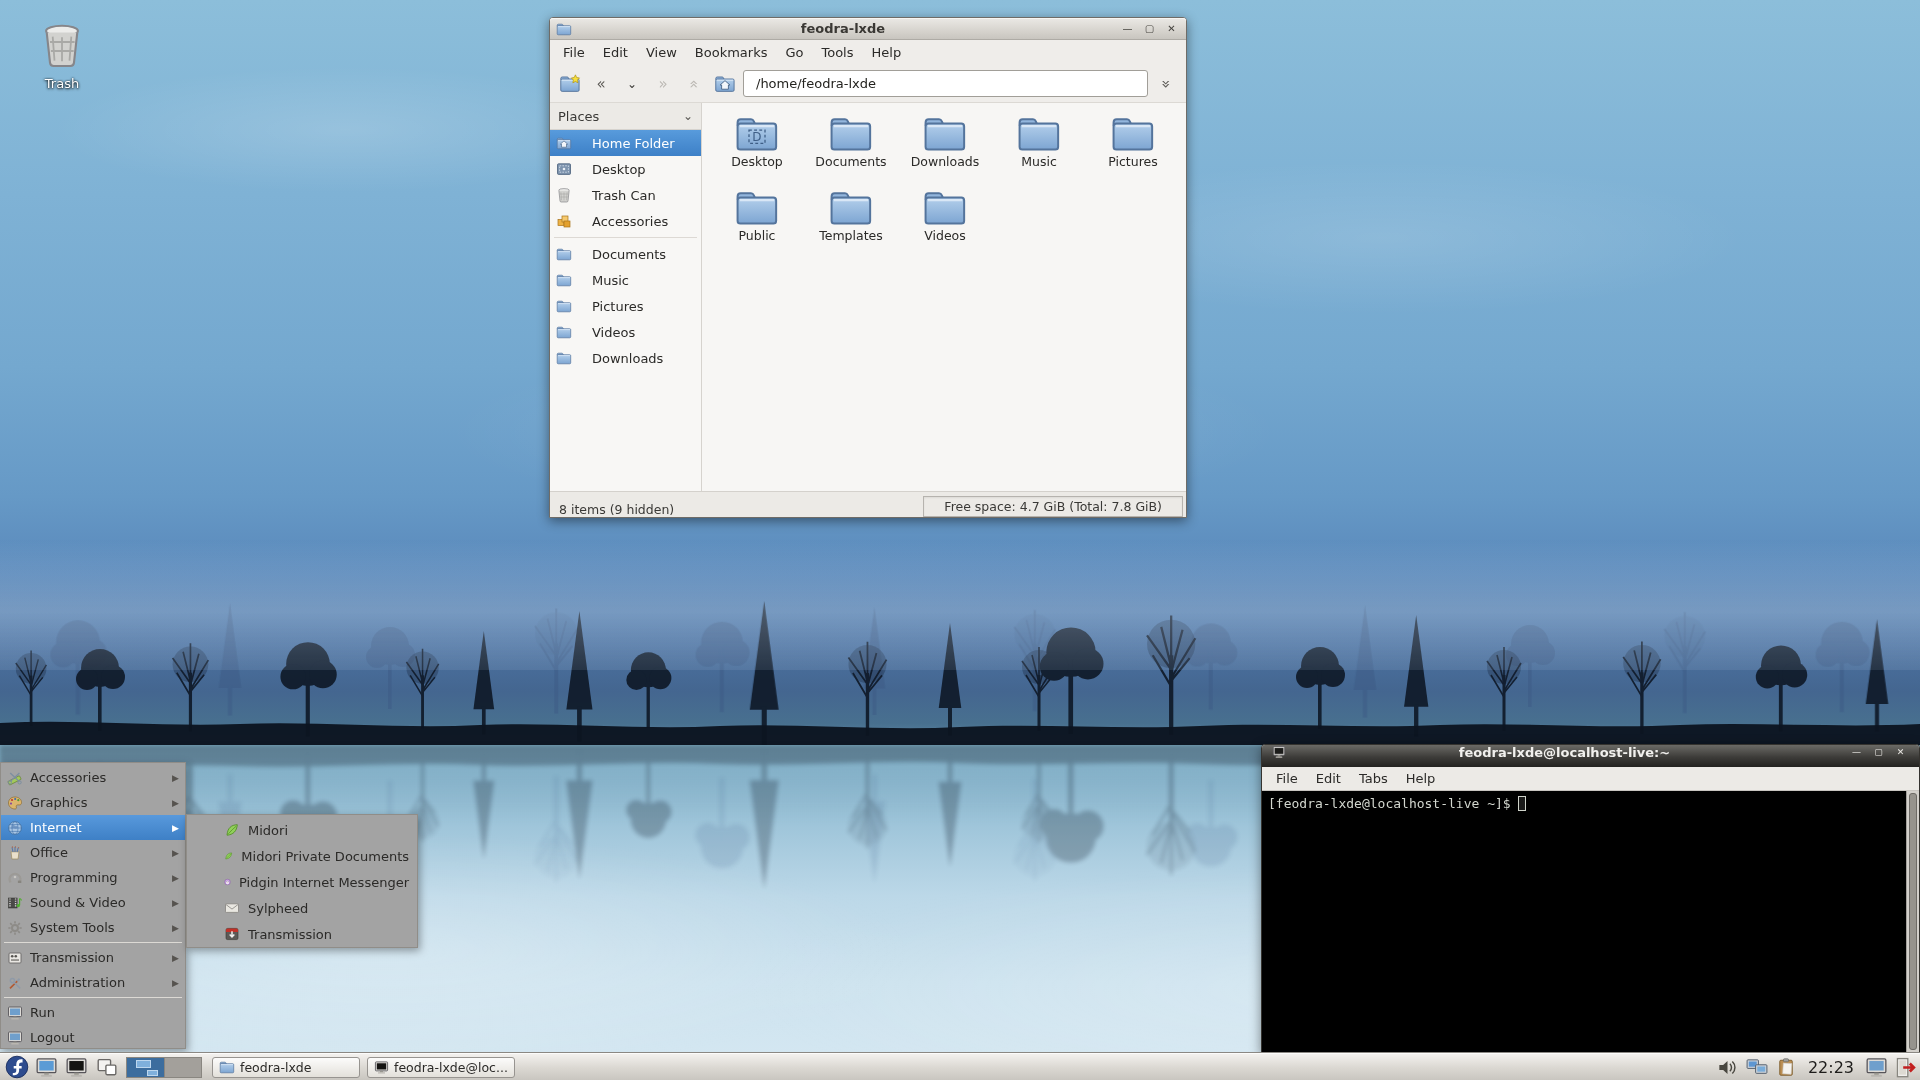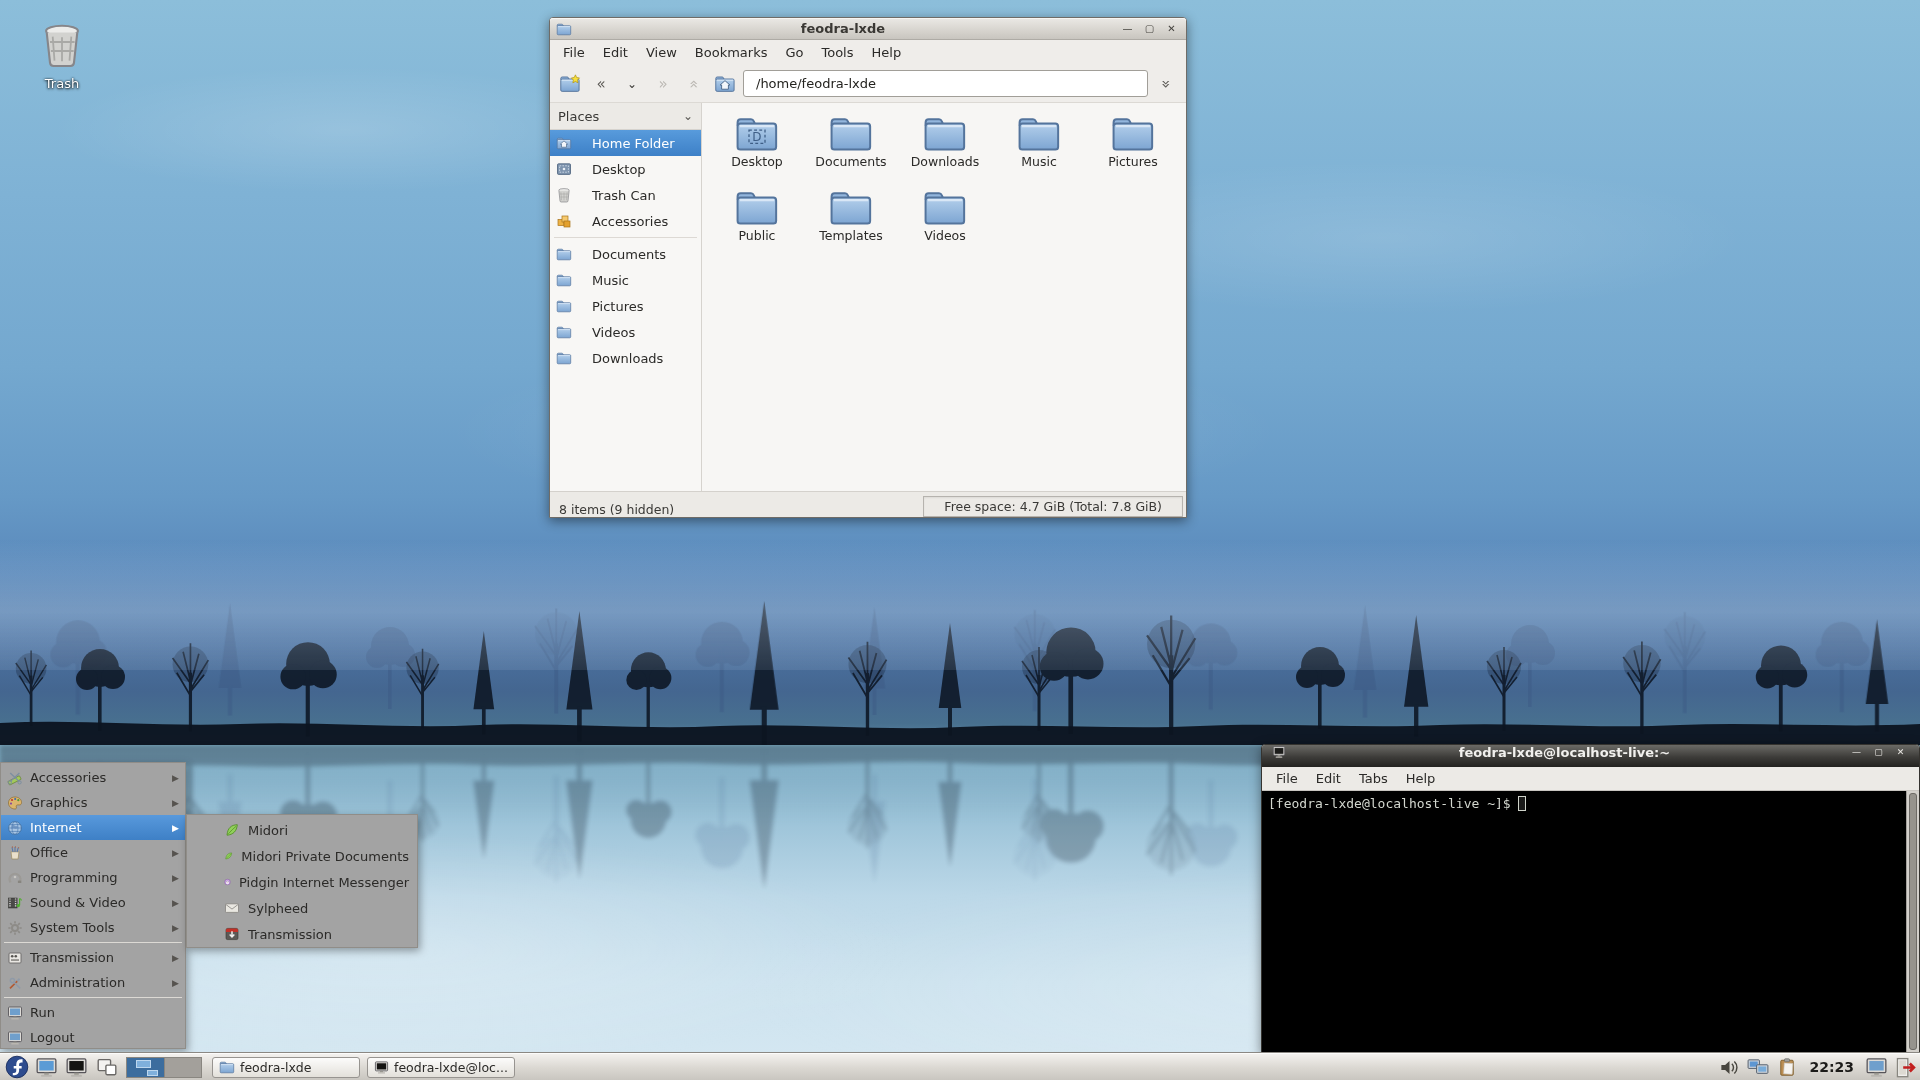--- a/index.html
+++ b/index.html
@@ -115,21 +115,21 @@
   .pager{display:flex;width:76px;height:21px;border:1px solid #898680;margin:0 3px;}
   .pg{flex:1;position:relative;}
   .pg.active{background:#3c6d9e;}
   .pg.inactive{background:#a3a09b;border-left:1px solid #898680;}
   .pg-win{position:absolute;background:#7fb0dc;border:1px solid #bdd7ee;}
   .task-btn{width:148px;height:21px;display:flex;align-items:center;gap:5px;padding:0 6px;
     background:linear-gradient(#fcfcfb,#e3e0da);border:1px solid #979490;border-radius:3px;
     font-size:12.5px;color:#2b2a28;margin-left:4px;white-space:nowrap;overflow:hidden;}
   .tray{margin-left:auto;display:flex;align-items:center;gap:5px;}
   .tray-ic{width:24px;height:24px;display:flex;align-items:center;justify-content:center;}
-  .clock{font-size:14px;color:#1d1c1a;margin:0 5px;font-weight:bold;}
+  .clock{font-size:16px;color:#1d1c1a;margin:0 5px;}
 </style>
 </head>
 <body>
 
 <svg width="0" height="0" style="position:absolute" aria-hidden="true">
 <defs>
   <linearGradient id="gFold" x1="0" y1="0" x2="0" y2="1">
     <stop offset="0" stop-color="#b3cfeb"></stop>
         <stop offset="1" stop-color="#7da5d2"></stop>
   </linearGradient>

